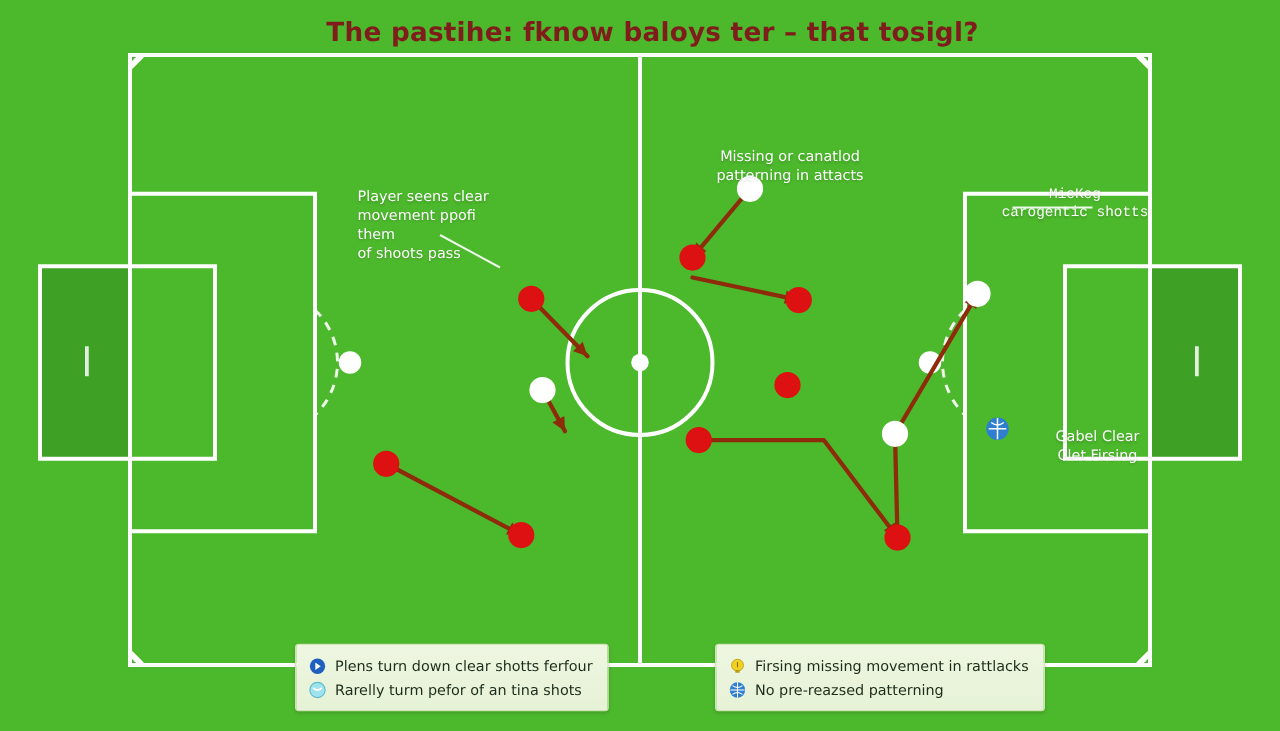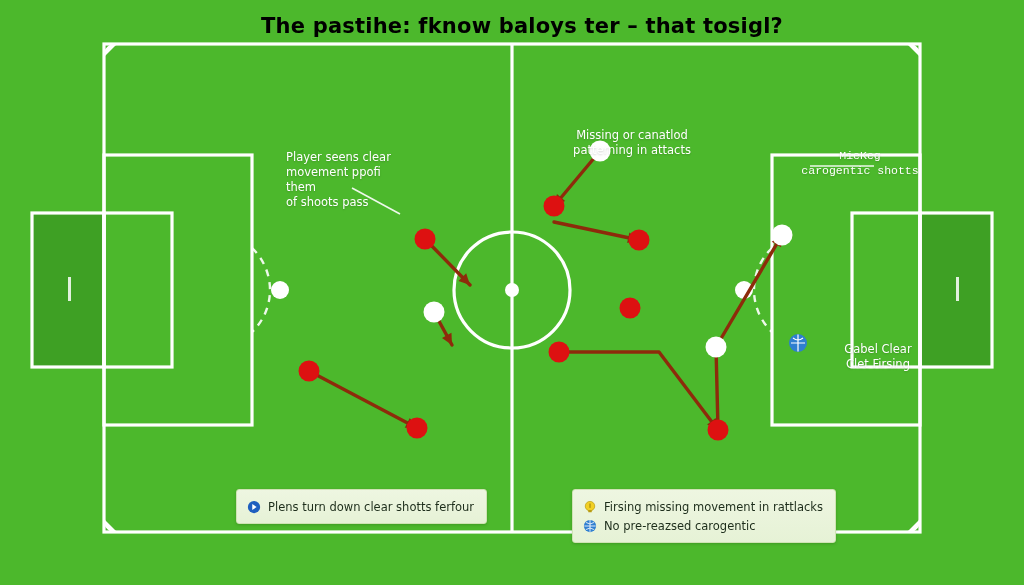--- a/index.html
+++ b/index.html
@@ -7,42 +7,43 @@
     width:1024px;height:585px;
     background:#4cb82c;
     font-family:"DejaVu Sans", sans-serif;
     overflow:hidden;position:relative;
   }
   #stage{position:absolute;inset:0;}
   .title{
     position:absolute;left:0;right:0;top:14px;
     text-align:center;
     font-family:"DejaVu Sans", sans-serif;
-    font-weight:bold;font-size:21px;color:#000000;
+    font-weight:bold;font-size:21px;color:#7f1d1d;
     letter-spacing:.2px;
     padding-left:20px;
   }
   .pitch-svg{position:absolute;left:0;top:0;}
   .anno{
     position:absolute;color:#ffffff;font-size:11.5px;line-height:15px;
     font-family:"DejaVu Sans", sans-serif;text-align:center;
     text-shadow:0 1px 2px rgba(0,0,0,.18);
     pointer-events:none;
   }
   .anno-left{left:286px;top:150px;width:120px;text-align:left;}
-  .anno-top{left:566px;top:128px;width:132px;}
+  .anno-top{left:566px;top:118px;width:132px;}
   .anno-right{left:800px;top:148px;width:120px;font-family:Liberation Mono, monospace;}
   .anno-lowright{left:828px;top:342px;width:100px;}
   .legend{
     position:absolute;
     background:linear-gradient(180deg,#eef6e1 0%,#e6f2d6 100%);
     border:1px solid #cfe3b4;
     border-radius:3px;
     padding:7px 12px 7px 10px;
     box-shadow:0 1px 3px rgba(0,0,0,.17);
+    margin-top:26px;
   }
   .legend-row{display:flex;align-items:center;gap:7px;height:19px;}
   .legend-text{
     font-size:11.5px;color:#1d2d1b;white-space:nowrap;
     font-family:"DejaVu Sans", sans-serif;
   }
   .lg-ico{width:14px;height:14px;flex:0 0 14px;display:block;}
   #legendLeft{left:236px;top:489px;}
   #legendRight{left:572px;top:489px;}
 </style>
@@ -129,32 +130,39 @@
     </div>
 
   <div class="legend" id="legendLeft">
       <div class="legend-row">
         <svg viewBox="0 0 16 16" class="lg-ico">
           <circle cx="8" cy="8" r="7" fill="#1f5fbf"></circle>
           <path d="M6 4.5 L11 8 L6 11.5 Z" fill="#fff"></path>
         </svg>
         <span class="legend-text">Plens turn down clear shotts ferfour</span>
       </div>
+      <div class="legend-row">
+        <svg viewBox="0 0 16 16" class="lg-ico">
+          <circle cx="8" cy="8" r="7" fill="#9fe3ef" stroke="#5fb9c9" stroke-width="1"></circle>
+          <path d="M4 6 q4 4 8 0" stroke="#ffffff" stroke-width="1.6" fill="none"></path>
+        </svg>
+        <span class="legend-text">Rarelly turm pefor of an tina shots</span>
+      </div>
     </div>
   <div class="legend" id="legendRight">
       <div class="legend-row">
         <svg viewBox="0 0 16 16" class="lg-ico">
           <circle cx="8" cy="7" r="5.4" fill="#f2d024" stroke="#b99c10" stroke-width=".8"></circle>
           <rect x="6" y="11.4" width="4" height="2.6" fill="#b99c10" rx="0.6"></rect>
           <path d="M8 4 v5" stroke="#8a7400" stroke-width="1"></path>
         </svg>
         <span class="legend-text">Firsing missing movement in rattlacks</span>
       </div>
       <div class="legend-row">
         <svg viewBox="0 0 16 16" class="lg-ico">
           <circle cx="8" cy="8" r="7" fill="#2f7fd0"></circle>
           <path d="M1.5 8 h13 M8 1 v14 M3.5 4 q4.5 3.4 9 0 M3.5 12 q4.5 -3.4 9 0" stroke="#ffffff" stroke-width=".95" fill="none"></path>
         </svg>
-        <span class="legend-text">No pre-reazsed carogentic</span>
+        <span class="legend-text">No pre-reazsed patterning</span>
       </div>
     </div>
 
 </div>
 
 </body></html>

